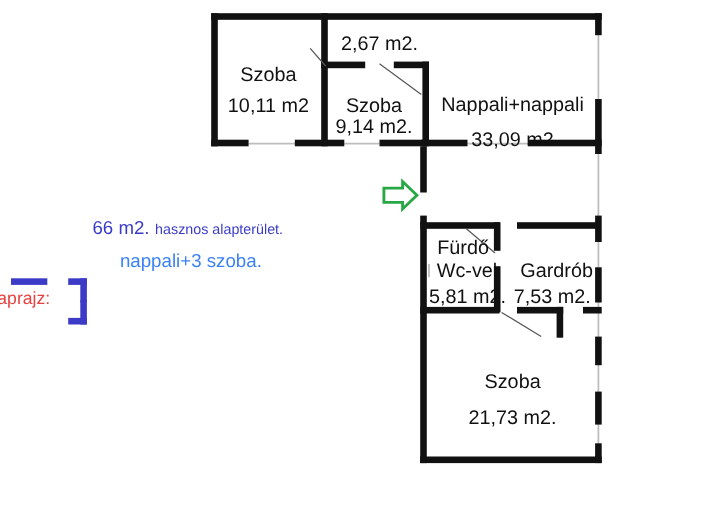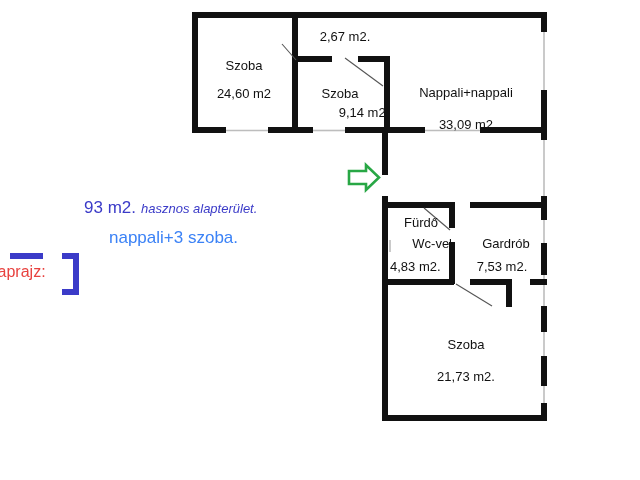--- a/index.html
+++ b/index.html
@@ -49,21 +49,20 @@
     left: 84px;
     top: 198px;
     white-space: nowrap;
     color: #3b3bc8;
   }
   #area-big {
     font-size: 17px;
   }
   #area-small {
     font-size: 13px;
-    font-style: italic;
     margin-left: 5px;
     margin-top: 23px;
   }
   #rooms-line {
     position: absolute;
     left: 109px;
     top: 228px;
     white-space: nowrap;
     color: #3b82f6;
     font-size: 17px;
@@ -72,42 +71,42 @@
   #plan {
     position: absolute;
     left: 0;
     top: 0;
     width: 640px;
     height: 480px;
   }
   .roomlabel {
     position: absolute;
     color: #111111;
-    font-size: 13px;
+    font-size: 18px;
     white-space: nowrap;
     text-align: center;
     font-family: "Liberation Sans", sans-serif;
   }
 </style>
 </head>
 <body>
 
 <div id="screen">
 
   <div id="annotation">
     <div class="bracket-seg" id="brk-tl"></div>
     <div class="bracket-seg" id="brk-tr-h"></div>
     <div class="bracket-seg" id="brk-tr-v"></div>
     <div class="bracket-seg" id="brk-br-v"></div>
     <div class="bracket-seg" id="brk-br-h"></div>
     <div id="label-alaprajz">laprajz:</div>
   </div>
 
   <div id="area-line">
-    <span id="area-big">93 m2.</span><span id="area-small">hasznos alapterület.</span>
+    <span id="area-big">66 m2.</span><span id="area-small">hasznos alapterület.</span>
   </div>
   <div id="rooms-line">nappali+3 szoba.</div>
 
   <svg id="plan" viewBox="0 0 640 480">
 
     <g stroke="#bdbdbd" stroke-width="1.6">
 
       <line x1="226" y1="130.5" x2="268" y2="130.5"></line>
       <line x1="313" y1="130.5" x2="345" y2="130.5"></line>
       <line x1="425" y1="130.5" x2="480" y2="130.5"></line>
@@ -181,49 +180,49 @@
 
     <g>
       <path d="M349 171 L366 171 L366 165 L379 177.5 L366 190 L366 184 L349 184 Z" fill="#ffffff" stroke="#28a745" stroke-width="2.6" stroke-linejoin="miter"></path>
     </g>
   </svg>
 
   <div class="roomlabel" style="left:192px; top:58px;  width:104px;">
     <div>Szoba</div>
   </div>
   <div class="roomlabel" style="left:192px; top:86px;  width:104px;">
-    <div>24,60 m2</div>
+    <div>10,11 m2</div>
   </div>
 
   <div class="roomlabel" style="left:290px; top:29px;  width:110px;">
     <div>2,67 m2.</div>
   </div>
 
   <div class="roomlabel" style="left:298px; top:86px;  width:84px;">
     <div>Szoba</div>
   </div>
-  <div class="roomlabel" style="left:298px; top:105px; width:84px;padding-left:24px;">
+  <div class="roomlabel" style="left:298px; top:105px; width:84px;">
     <div>9,14 m2.</div>
   </div>
 
   <div class="roomlabel" style="left:392px; top:85px;  width:148px;">
     <div>Nappali+nappali</div>
   </div>
   <div class="roomlabel" style="left:392px; top:117px; width:148px;">
     <div>33,09 m2</div>
   </div>
 
   <div class="roomlabel" style="left:390px; top:215px; width:62px; text-align:center;">
     <div>Fürdő</div>
   </div>
   <div class="roomlabel" style="left:390px; top:236px; width:62px; text-align:right;">
     <div>Wc-vel</div>
   </div>
   <div class="roomlabel" style="left:390px; top:259px; width:64px; text-align:left;">
-    <div>4,83 m2.</div>
+    <div>5,81 m2.</div>
   </div>
 
   <div class="roomlabel" style="left:466px; top:236px; width:80px;text-align:center;">
     <div>Gardrób</div>
   </div>
   <div class="roomlabel" style="left:462px; top:259px; width:80px;">
     <div>7,53 m2.</div>
   </div>
 
   <div class="roomlabel" style="left:392px; top:337px; width:148px;">

